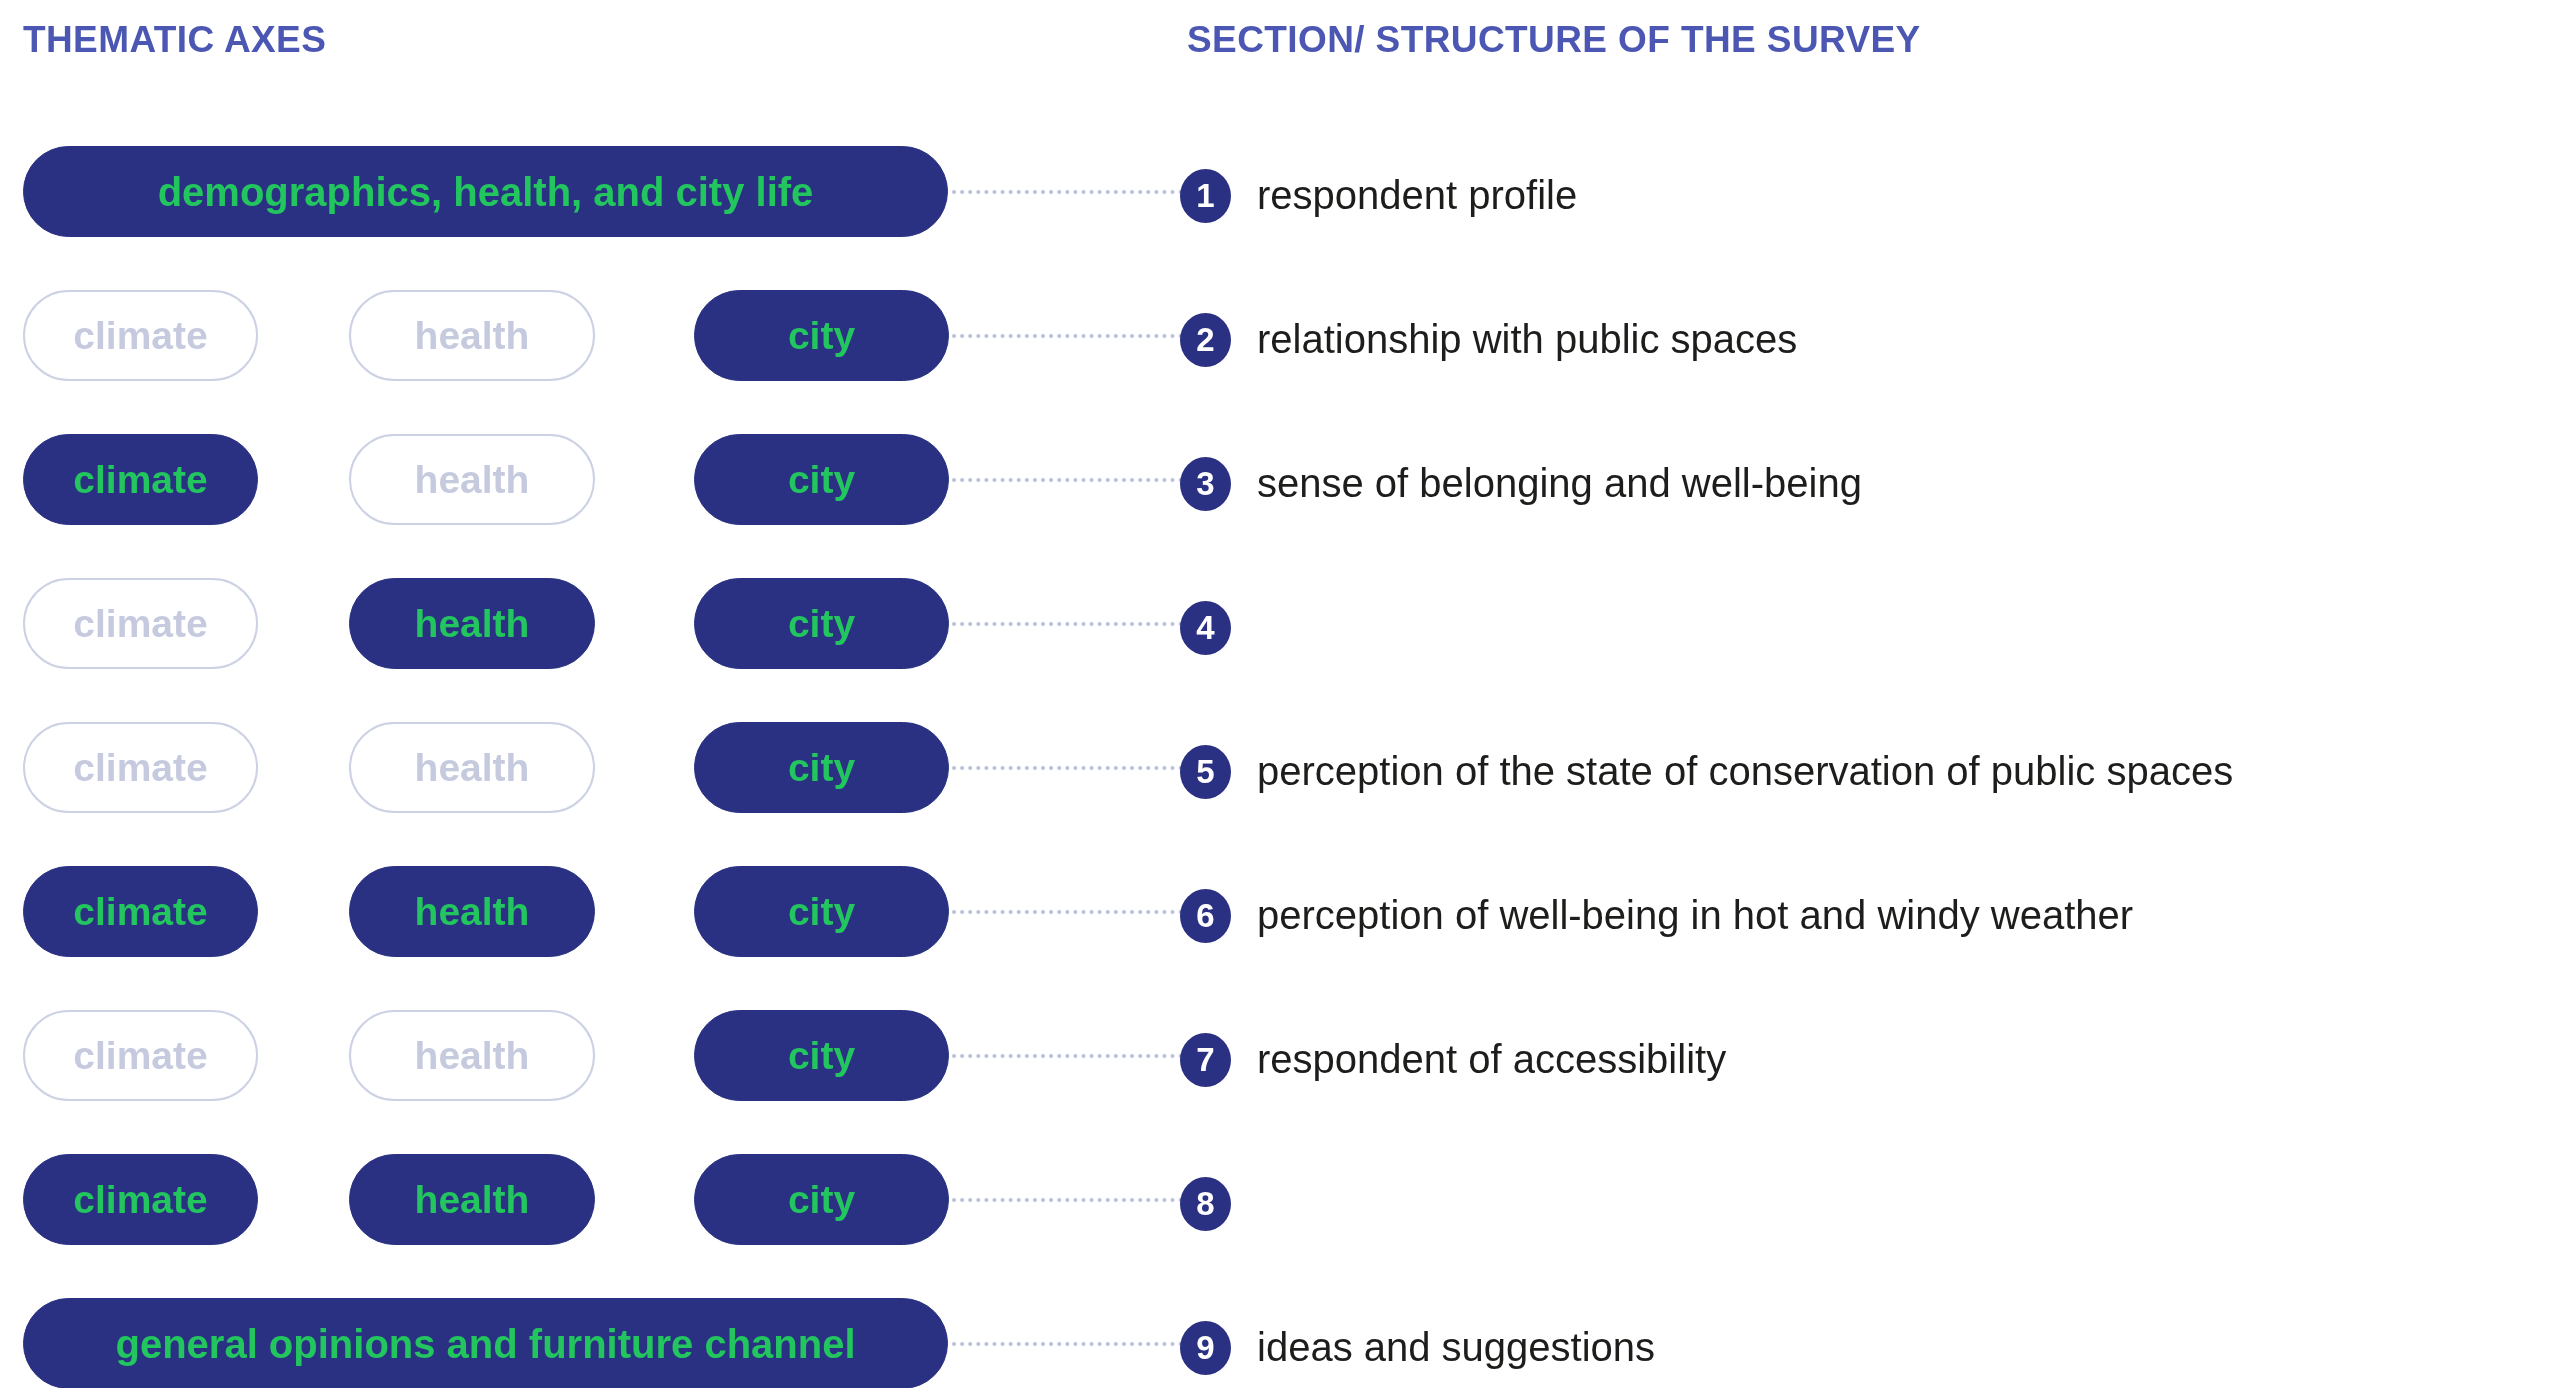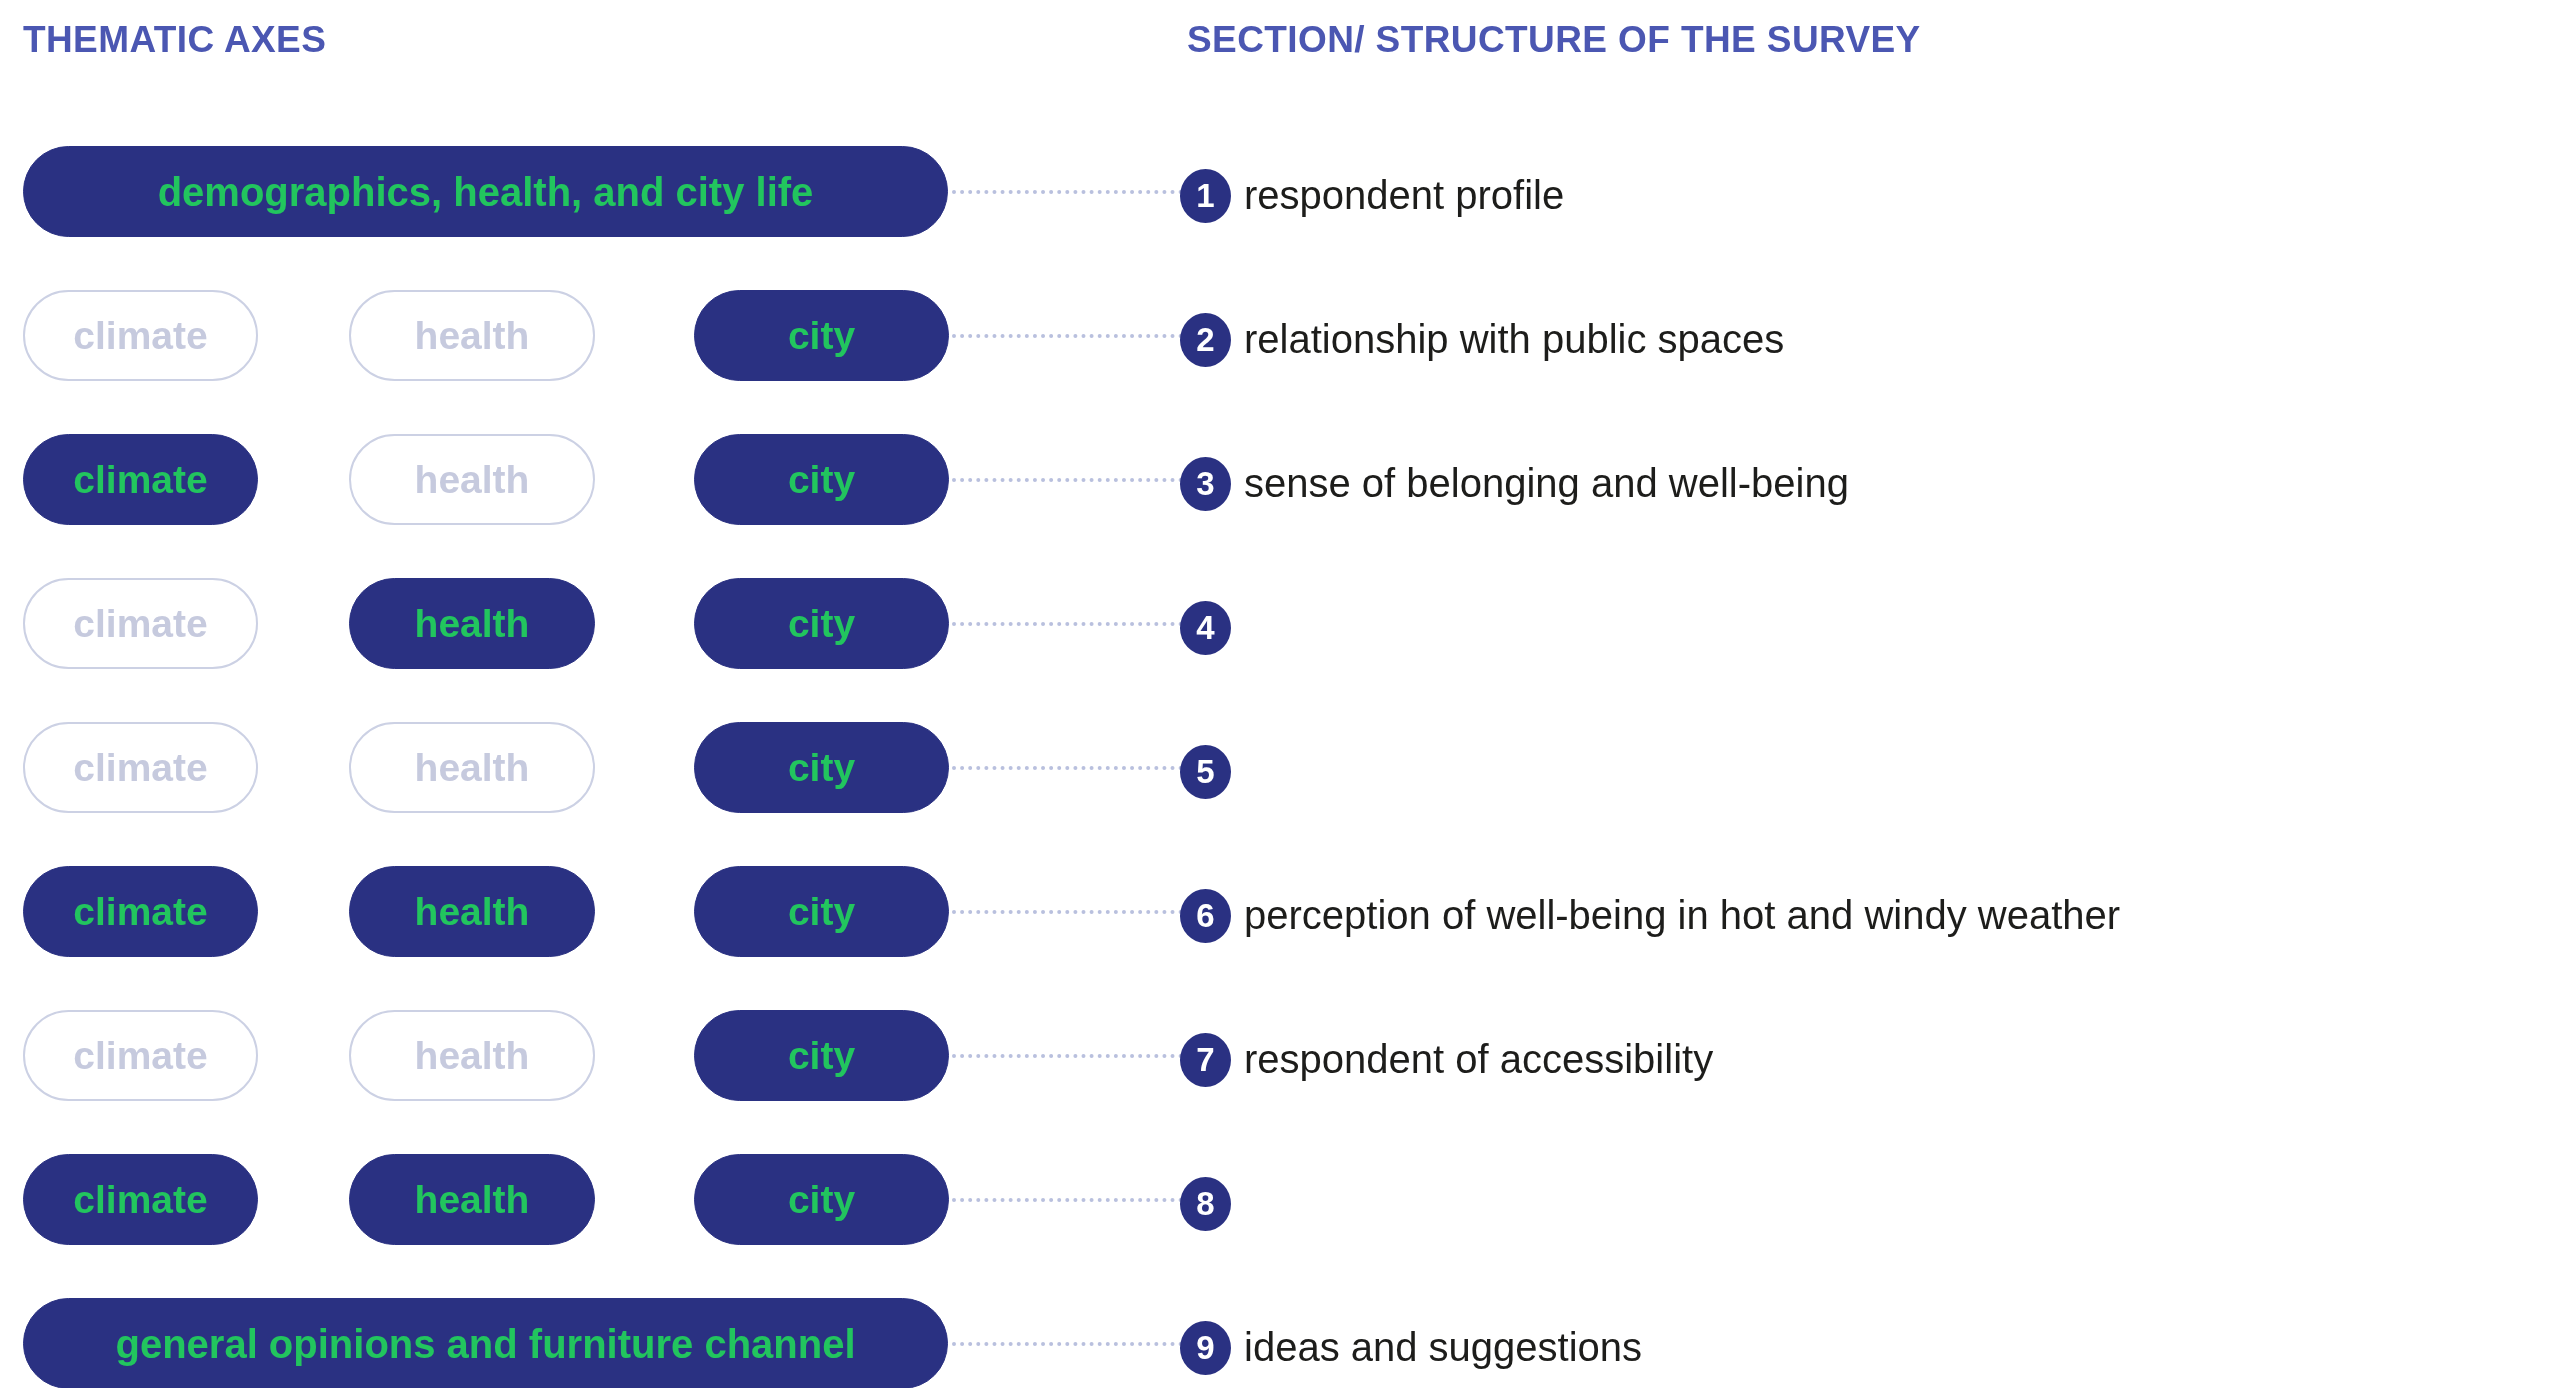--- a/index.html
+++ b/index.html
@@ -119,21 +119,21 @@
     color: #ffffff;
     font-size: 33px;
     font-weight: 600;
     display: flex;
     align-items: center;
     justify-content: center;
     flex: 0 0 auto;
     margin-top: 1.8px;
   }
   .section-label {
-    margin-left: 13px;
+    margin-left: 26px;
     font-size: 40px;
     color: #1d1d1b;
     white-space: nowrap;
     font-weight: 400;
     text-align: right;
   }
 </style>
 </head>
 <body>
 
@@ -190,20 +190,21 @@
     </div>
     <div class="row">
       <div class="axes-col">
         <div class="pill slot-climate inactive">climate</div>
         <div class="pill slot-health inactive">health</div>
         <div class="pill slot-city active">city</div>
       </div>
       <div class="connector"></div>
       <div class="section-col">
         <div class="num-badge">5</div>
+        <div class="section-label">perception of the state of conservation of public spaces</div>
       </div>
     </div>
     <div class="row">
       <div class="axes-col">
         <div class="pill slot-climate active">climate</div>
         <div class="pill slot-health active">health</div>
         <div class="pill slot-city active">city</div>
       </div>
       <div class="connector"></div>
       <div class="section-col">

